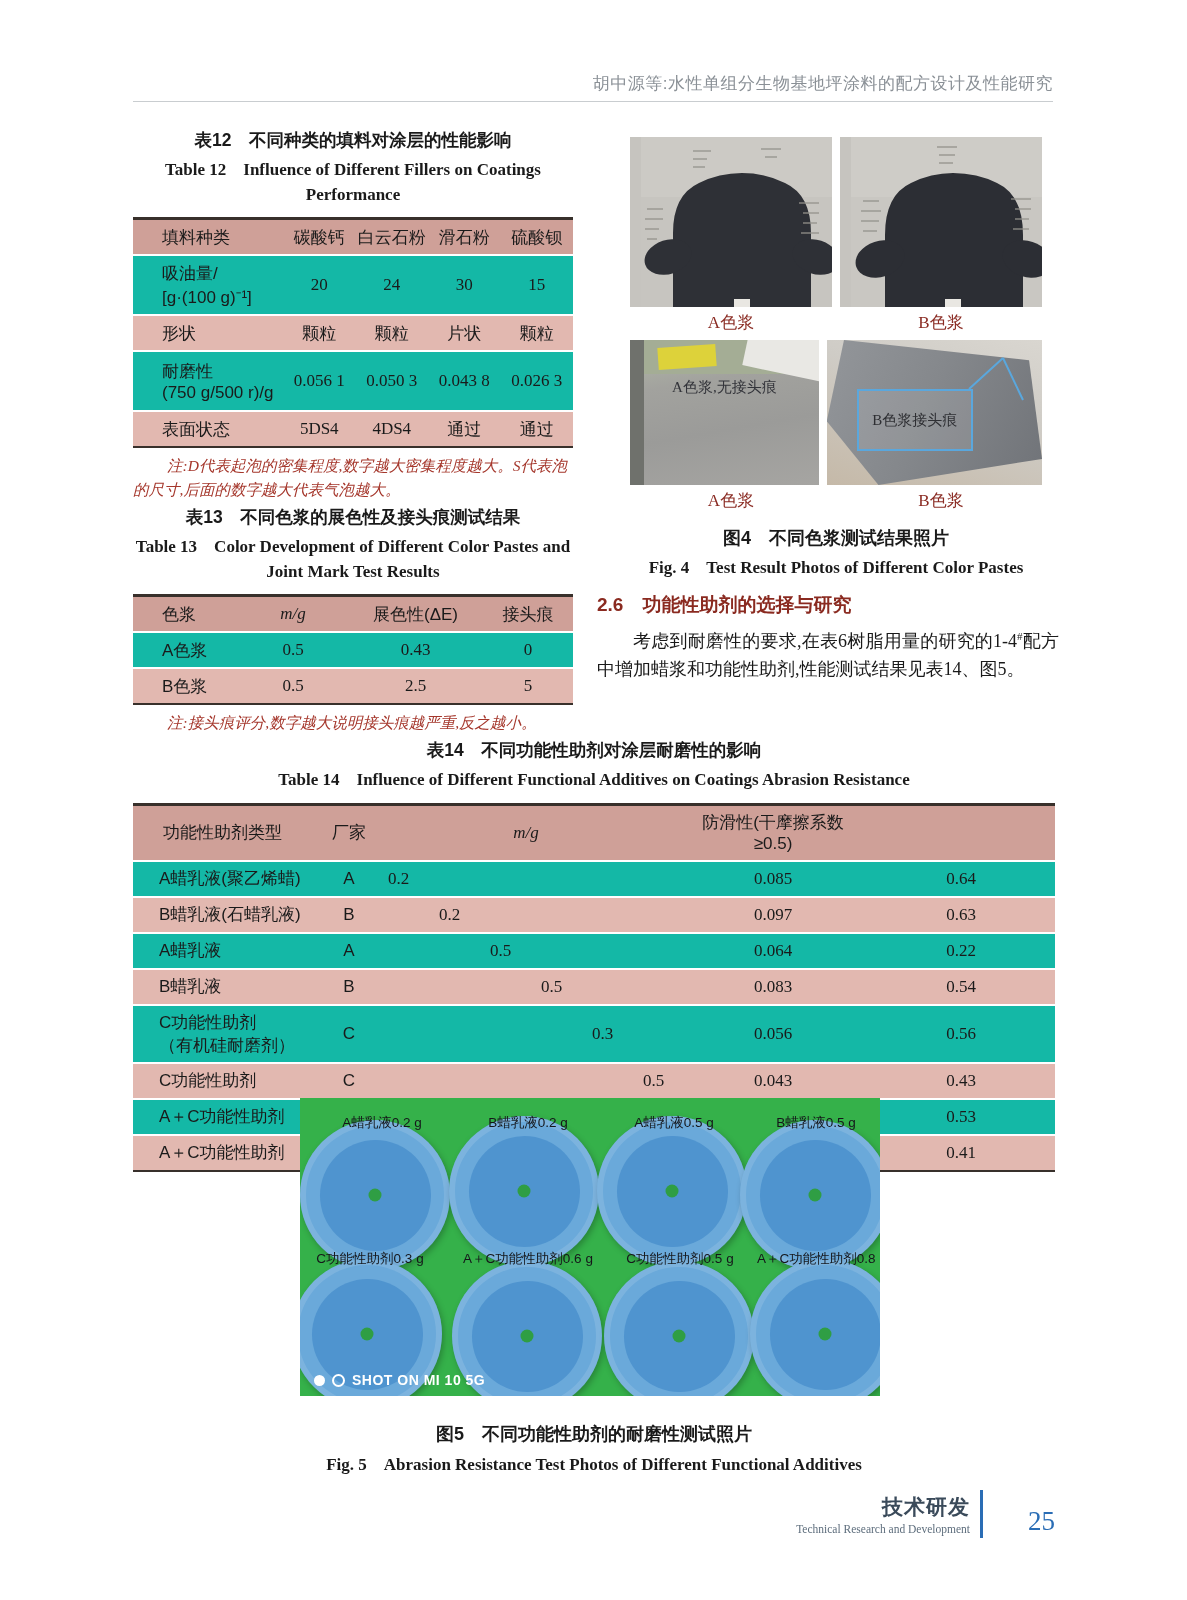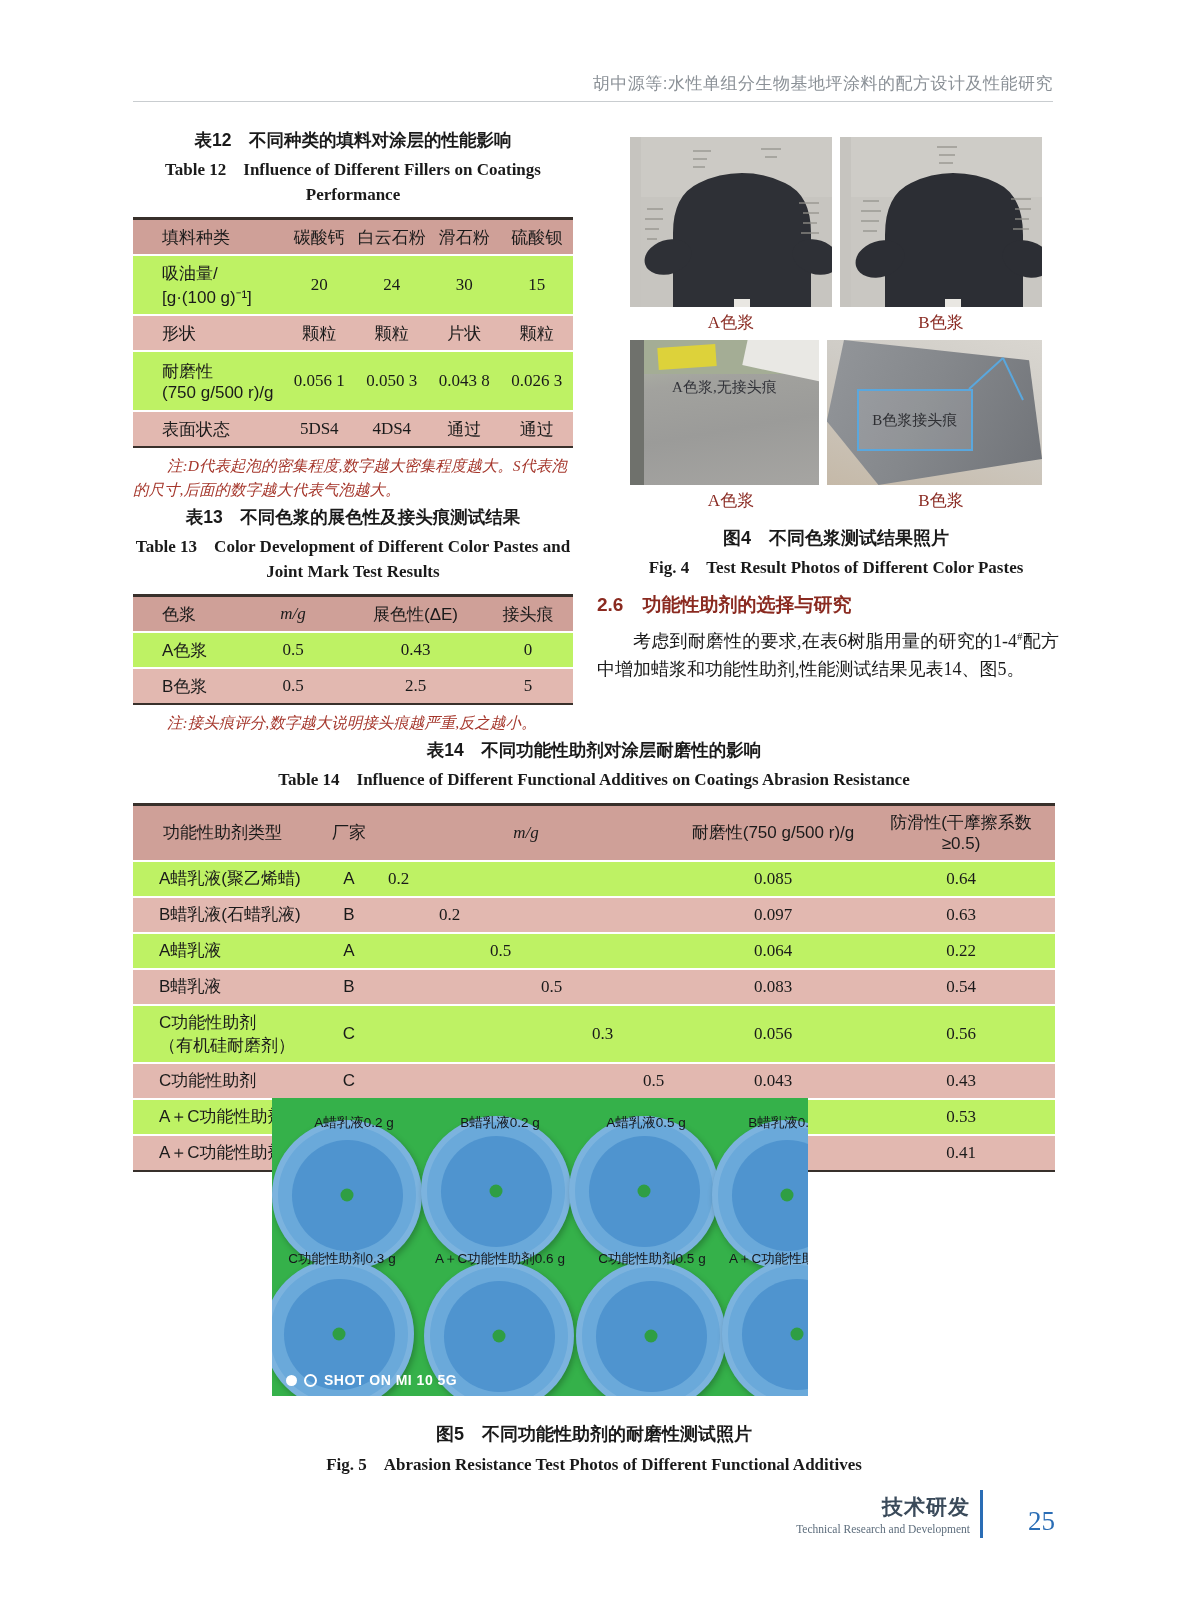--- a/index.html
+++ b/index.html
@@ -15,21 +15,21 @@
   .tbl-title-en{font-family:"Liberation Serif",serif;font-weight:700;font-size:17px;text-align:center;line-height:1.45;margin:0 0 10px 0;}
 
   
   .ptable{border-top:3px solid var(--table_border);border-bottom:2.5px solid var(--table_border);}
   .prow{display:grid;margin-top:2px;}
   .prow:first-child{margin-top:0;}
   .prow > div{display:flex;align-items:center;justify-content:center;font-size:17px;white-space:pre-line;text-align:center;}
   .prow .lab{justify-content:flex-start;text-align:left;padding-left:13px;margin-left:16px;}
   .bg-h{background:var(--table_header);}
   .bg-p{background:var(--table_alt);}
-  .bg-w{background:#bef264;}
+  .bg-w{background:#14b8a6;}
   .num{font-family:"Liberation Serif",serif;}
 
   .note{font-family:"Liberation Serif",serif;font-style:italic;color:var(--note_red);
         font-size:15.5px;line-height:1.5;text-indent:2.2em;margin-top:6px;}
 
   
   .t12-block{position:absolute;left:133px;top:128px;width:440px;}
   .t12 .prow{grid-template-columns:150px repeat(4,1fr);}
   .t12 .r-s{height:34px;}
   .t12 .r-d{height:58px;}
@@ -74,21 +74,21 @@
   .t14 .prow{grid-template-columns:192px 48px repeat(6,51px) 188px 188px;}
   .t14 .hrow{height:54px;}
   .t14 .r-s{height:34px;}
   .t14 .r-d{height:56px;}
   .t14 .lab{padding-left:10px;}
   .t14 .hlab{justify-content:flex-start;padding-left:30px;}
   .t14 .span6{grid-column:span 6;}
   .t14 .mg{font-family:"Liberation Serif",serif;font-style:italic;}
 
   
-  .fig5{position:absolute;left:272px;top:1098px;width:536px;height:298px;background:var(--fig5_green);overflow:hidden;}
+  .fig5{position:absolute;left:300px;top:1098px;width:536px;height:298px;background:var(--fig5_green);overflow:hidden;padding-left:44px;}
   .disc{position:absolute;width:150px;height:150px;border-radius:50%;background:var(--disc_blue_outer);
         box-shadow:inset 0 0 0 6px rgba(255,255,255,.12), 2px 3px 6px rgba(0,0,0,.25);}
   .disc::before{content:"";position:absolute;inset:13%;border-radius:50%;background:var(--disc_blue_inner);}
   .disc::after{content:"";position:absolute;width:13px;height:13px;border-radius:50%;background:#2f9e44;
         left:50%;top:50%;transform:translate(-50%,-50%);}
   .disc-label{position:absolute;transform:translateX(-50%);font-size:13.5px;color:#15161a;white-space:nowrap;z-index:2;}
   .watermark{position:absolute;left:14px;bottom:8px;display:flex;align-items:center;gap:7px;z-index:3;}
   .wm-dot{width:11px;height:11px;border-radius:50%;background:#ffffff;}
   .wm-ring{width:9px;height:9px;border-radius:50%;border:2.5px solid #ffffff;background:transparent;}
   .wm-text{color:#ffffff;font-weight:700;font-size:14px;letter-spacing:.5px;}
@@ -251,21 +251,20 @@
   </div>
 
   <div class="t14-block">
     <div class="tbl-title-cn">表14　不同功能性助剂对涂层耐磨性的影响</div>
     <div class="tbl-title-en">Table 14　Influence of Different Functional Additives on Coatings Abrasion Resistance</div>
     <div class="ptable t14">
       <div class="prow hrow bg-h">
         <div class="hlab">功能性助剂类型</div>
         <div>厂家</div>
         <div class="span6 mg">m/g</div>
-        <div>耐磨性(750 g/500 r)/g</div>
         <div>防滑性(干摩擦系数
 ≥0.5)</div>
       </div>
 
       <div class="prow r-s bg-w">
         <div class="lab">A蜡乳液(聚乙烯蜡)</div>
         <div>A</div>
         <div class="num">0.2</div>
         <div class="num"></div>
         <div class="num"></div>

